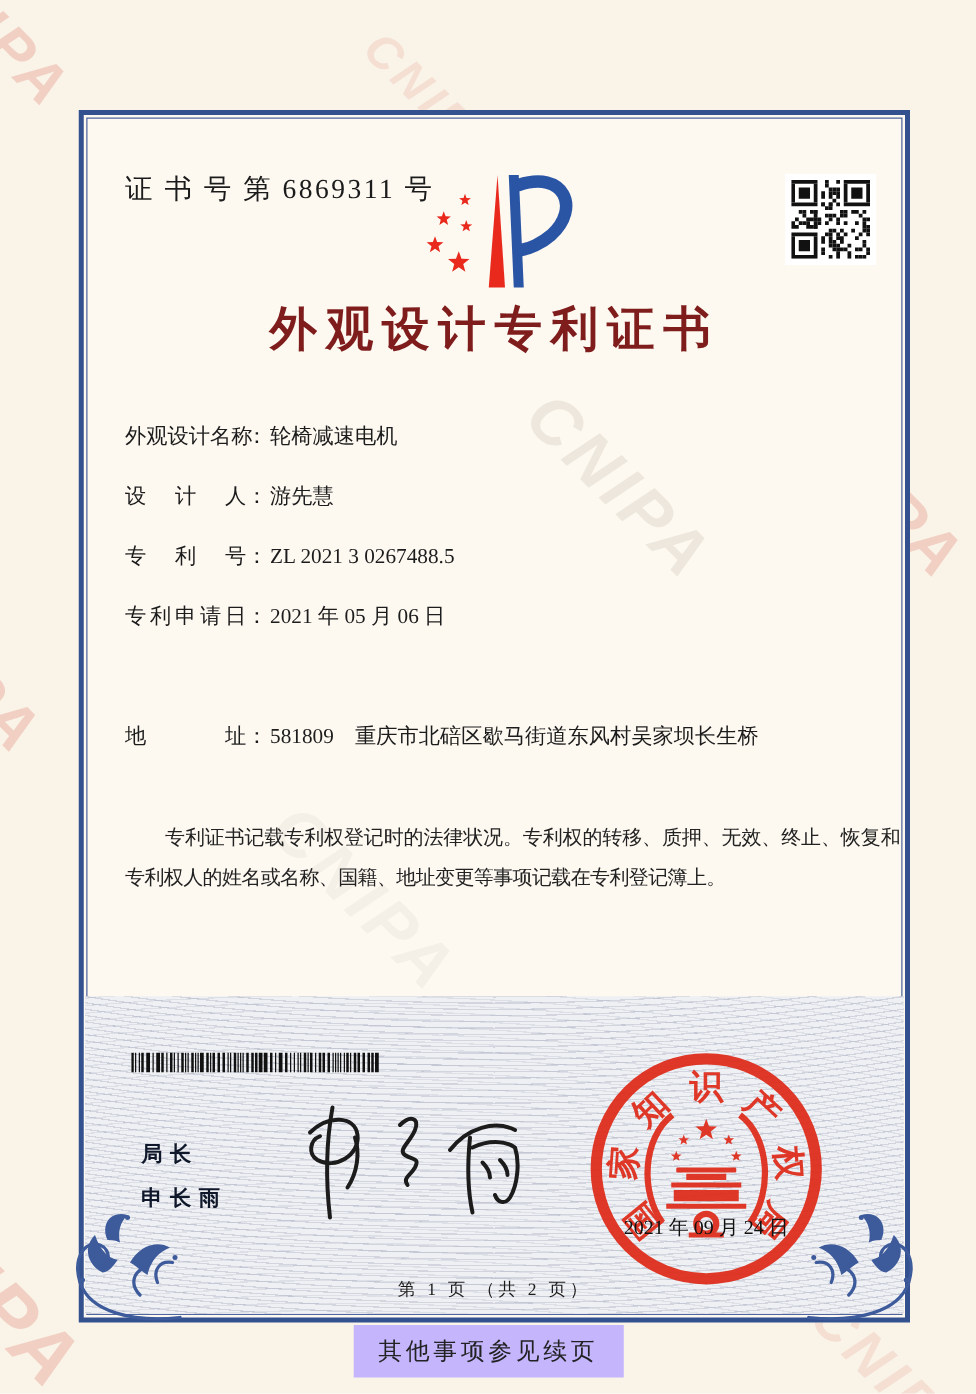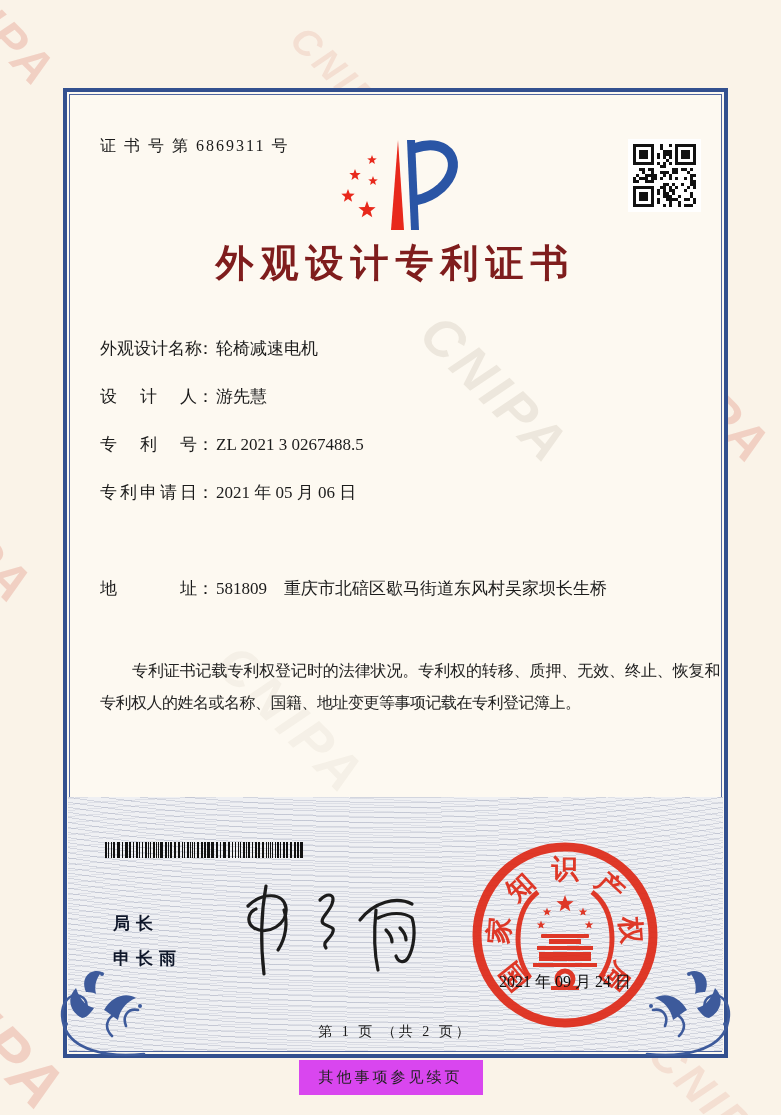--- a/index.html
+++ b/index.html
@@ -22,21 +22,21 @@
   .frame-inner{position:absolute;inset:2px;border:1px solid #50669f;}
 
   .guilloche{position:absolute;left:68px;top:797px;width:655px;height:254px;z-index:3;
     background-color:#eff0f3;
     background-image:
       repeating-radial-gradient(2400px circle at 50% -2100px, rgba(95,105,140,0.20) 0 1px, transparent 1px 5px),
       repeating-radial-gradient(2600px circle at 30% 2400px, rgba(95,105,140,0.12) 0 1px, transparent 1px 6px);}
 
   .content{position:absolute;inset:0;z-index:4;}
 
-  .cert-no{position:absolute;left:100px;top:136px;font-size:16px;letter-spacing:2px;}
+  .cert-no{position:absolute;left:100px;top:136px;font-size:22px;letter-spacing:2px;}
 
   .logo{position:absolute;left:335px;top:136px;width:130px;height:99px;}
   .qr{position:absolute;left:628px;top:139px;width:73px;height:73px;background:#fff;
       display:flex;align-items:center;justify-content:center;}
 
   .title{position:absolute;left:63px;top:238px;width:665px;text-align:center;
          font-size:38px;font-weight:bold;letter-spacing:7px;color:#7f1d1d;}
 
   .row{position:absolute;left:100px;white-space:nowrap;font-size:17px;color:#1c1c1c;}
   .flabel{display:inline-block;width:97px;text-align:justify;text-align-last:justify;vertical-align:bottom;}
@@ -63,21 +63,21 @@
              font-size:16px;color:#111;z-index:7;white-space:nowrap;}
 
   .footer-page{position:absolute;left:63px;top:1023px;width:665px;text-align:center;
                font-size:14px;letter-spacing:3px;z-index:5;}
 
   .ornament{position:absolute;width:95px;height:95px;z-index:5;}
   .orn-left{left:52px;top:966px;}
   .orn-right{left:644px;top:966px;transform:scaleX(-1);}
 
   .cont-note-wrap{position:absolute;left:0;top:1060px;width:781px;text-align:center;z-index:3;}
-  .cont-note{display:inline-block;background:#d946ef;padding:8px 20px;font-size:15px;
+  .cont-note{display:inline-block;background:#c4b5fd;padding:8px 20px;font-size:19px;
              letter-spacing:3px;color:#222;}
 </style>
 </head>
 <body>
 
 <div class="page">
 
   <span class="wm wm-pink" style="left:-50px;top:-58px;font-size:48px;">CNIPA</span>
   <span class="wm wm-pink-soft" style="left:312px;top:18px;font-size:38px;">CNIPA</span>
   <span class="wm wm-pink" style="left:658px;top:308px;font-size:52px;">CNIPA</span>

